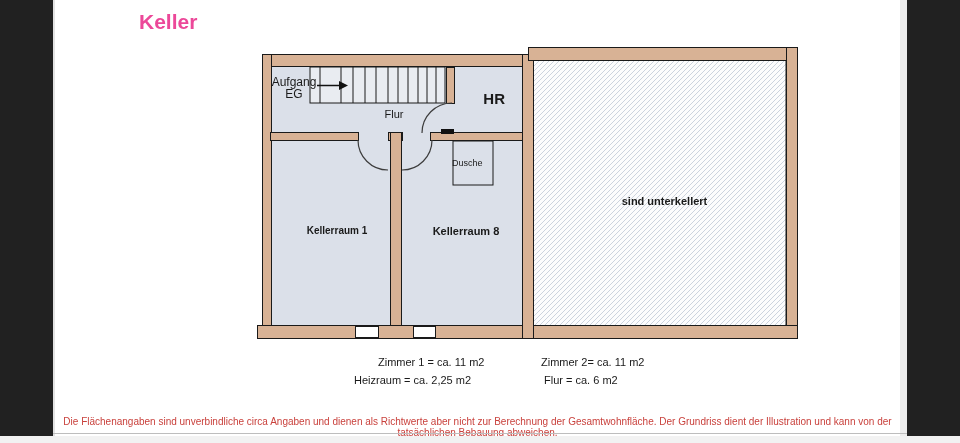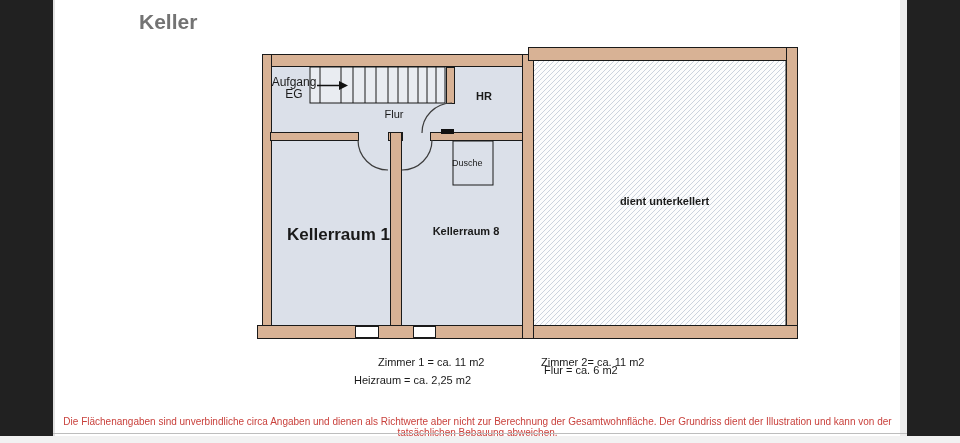--- a/index.html
+++ b/index.html
@@ -9,38 +9,38 @@
   .bar{position:absolute;top:0;height:436px;width:53px;background:#212121;}
   .bar.left{left:0;}
   .bar.right{left:907px;}
   .edge-strip{position:absolute;top:0;height:436px;background:#e3e3e3;}
   .edge-strip.left{left:53px;width:2px;}
   .edge-strip.right{left:900px;width:7px;background:#ededed;}
 
   .bottom-line{position:absolute;left:53px;top:433px;width:854px;height:1px;background:#bdbdbd;}
   .bottom-strip{position:absolute;left:0;top:436px;width:960px;height:7px;background:#f2f2f2;}
 
-  .title{position:absolute;left:139px;top:10px;font-size:21px;font-weight:700;color:#737373;}
+  .title{position:absolute;left:139px;top:10px;font-size:21px;font-weight:700;color:#ec4899;}
 
   svg.plan{position:absolute;left:0;top:0;}
 
   .lbl{position:absolute;color:#1a1a1a;white-space:nowrap;}
   .lbl-aufgang{left:269px;top:76px;width:50px;font-size:12px;line-height:12px;text-align:center;}
   .lbl-flur{left:368px;top:108px;width:52px;font-size:11px;font-weight:400;text-align:center;}
-  .lbl-hr{left:463px;top:90px;width:42px;font-size:11px;font-weight:700;text-align:center;}
+  .lbl-hr{left:463px;top:90px;width:42px;font-size:15px;font-weight:700;text-align:right;}
   .lbl-dusche{left:452px;top:158px;width:28px;font-size:9px;}
-  .lbl-k1{left:287px;top:225px;width:100px;font-size:17px;font-weight:700;text-align:center;}
+  .lbl-k1{left:287px;top:225px;width:100px;font-size:10px;font-weight:700;text-align:center;}
   .lbl-k2{left:416px;top:225px;width:100px;font-size:11px;font-weight:700;text-align:center;}
   .lbl-nu{left:592px;top:195px;width:145px;font-size:11px;font-weight:700;text-align:center;}
 
   .meas{position:absolute;font-size:11px;color:#1a1a1a;white-space:nowrap;}
   .meas.l1{left:370px;top:356px;margin-left:8px;}
   .meas.l2{left:354px;top:374px;}
   .meas.r1{left:541px;top:356px;}
-  .meas.r2{left:544px;top:364px;}
+  .meas.r2{left:544px;top:374px;}
 
   .disclaimer{position:absolute;left:55px;top:416px;width:845px;text-align:center;
               font-size:10px;color:#c9413c;}
 </style>
 </head>
 <body>
 
 <div class="stage">
 
   <div class="bar left"></div>
@@ -114,21 +114,21 @@
 
   <div class="lbl lbl-aufgang">
     <span style="display:block">Aufgang</span>
     <span style="display:block">EG</span>
   </div>
   <div class="lbl lbl-flur">Flur</div>
   <div class="lbl lbl-hr">HR</div>
   <div class="lbl lbl-dusche">Dusche</div>
   <div class="lbl lbl-k1">Kellerraum 1</div>
   <div class="lbl lbl-k2">Kellerraum 8</div>
-  <div class="lbl lbl-nu">dient unterkellert</div>
+  <div class="lbl lbl-nu">sind unterkellert</div>
 
   <div class="meas l1">Zimmer 1 = ca. 11 m2</div>
   <div class="meas l2">Heizraum = ca. 2,25 m2</div>
   <div class="meas r1">Zimmer 2= ca. 11 m2</div>
   <div class="meas r2">Flur = ca. 6 m2</div>
 
   <div class="disclaimer">Die Flächenangaben sind unverbindliche circa Angaben und dienen als Richtwerte aber nicht zur Berechnung der Gesamtwohnfläche. Der Grundriss dient der Illustration und kann von der tatsächlichen Bebauung abweichen.</div>
 
   <div class="bottom-line"></div>
   <div class="bottom-strip"></div>

